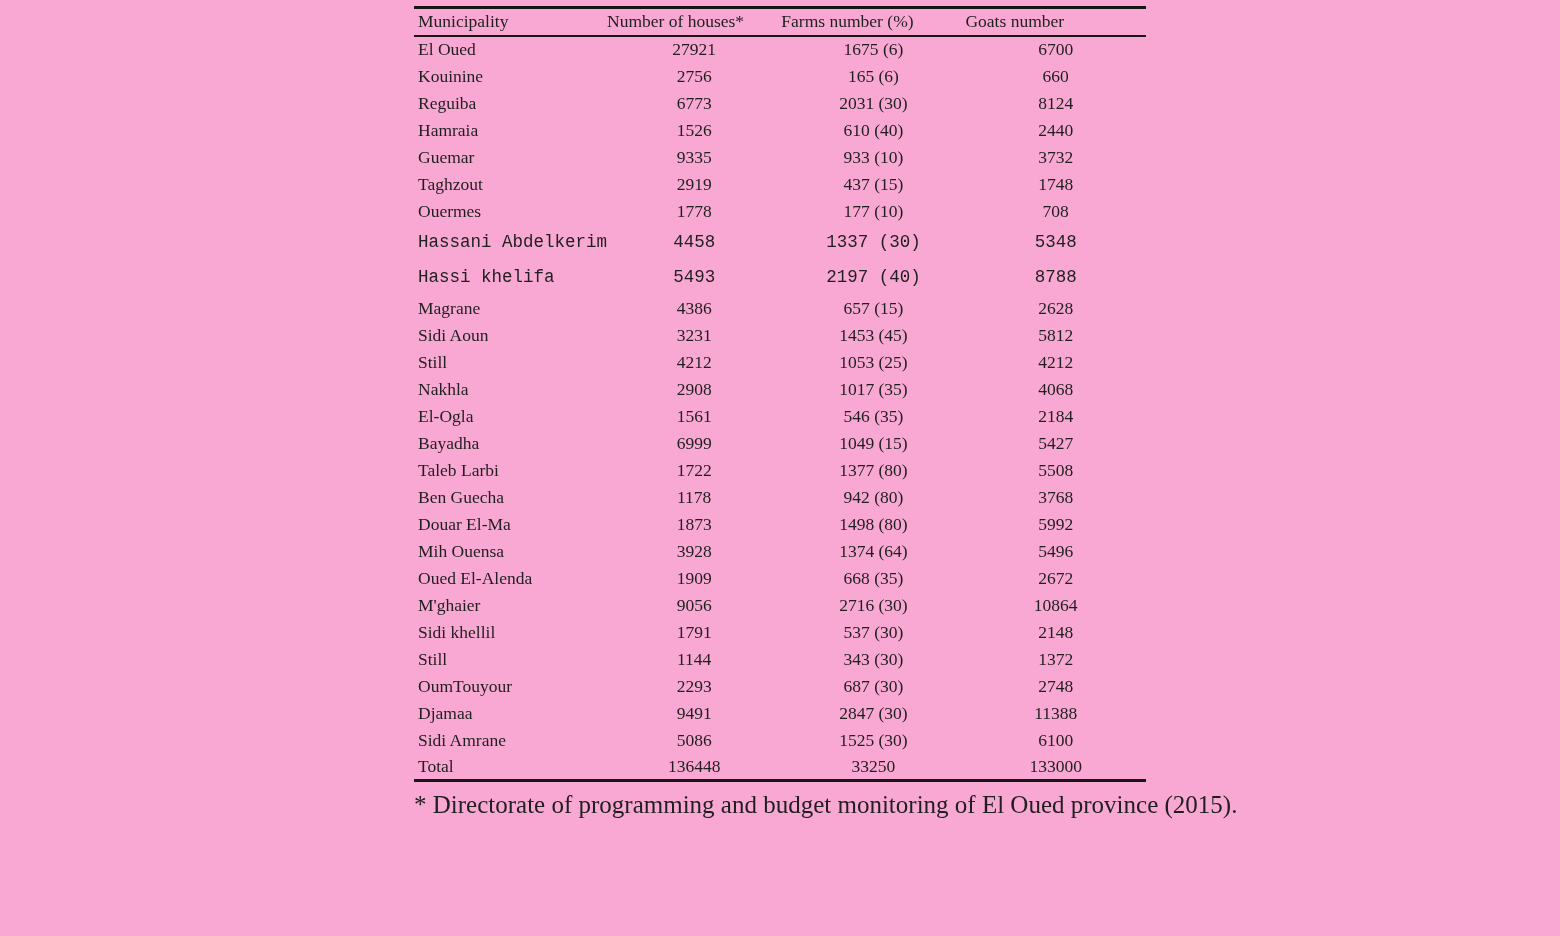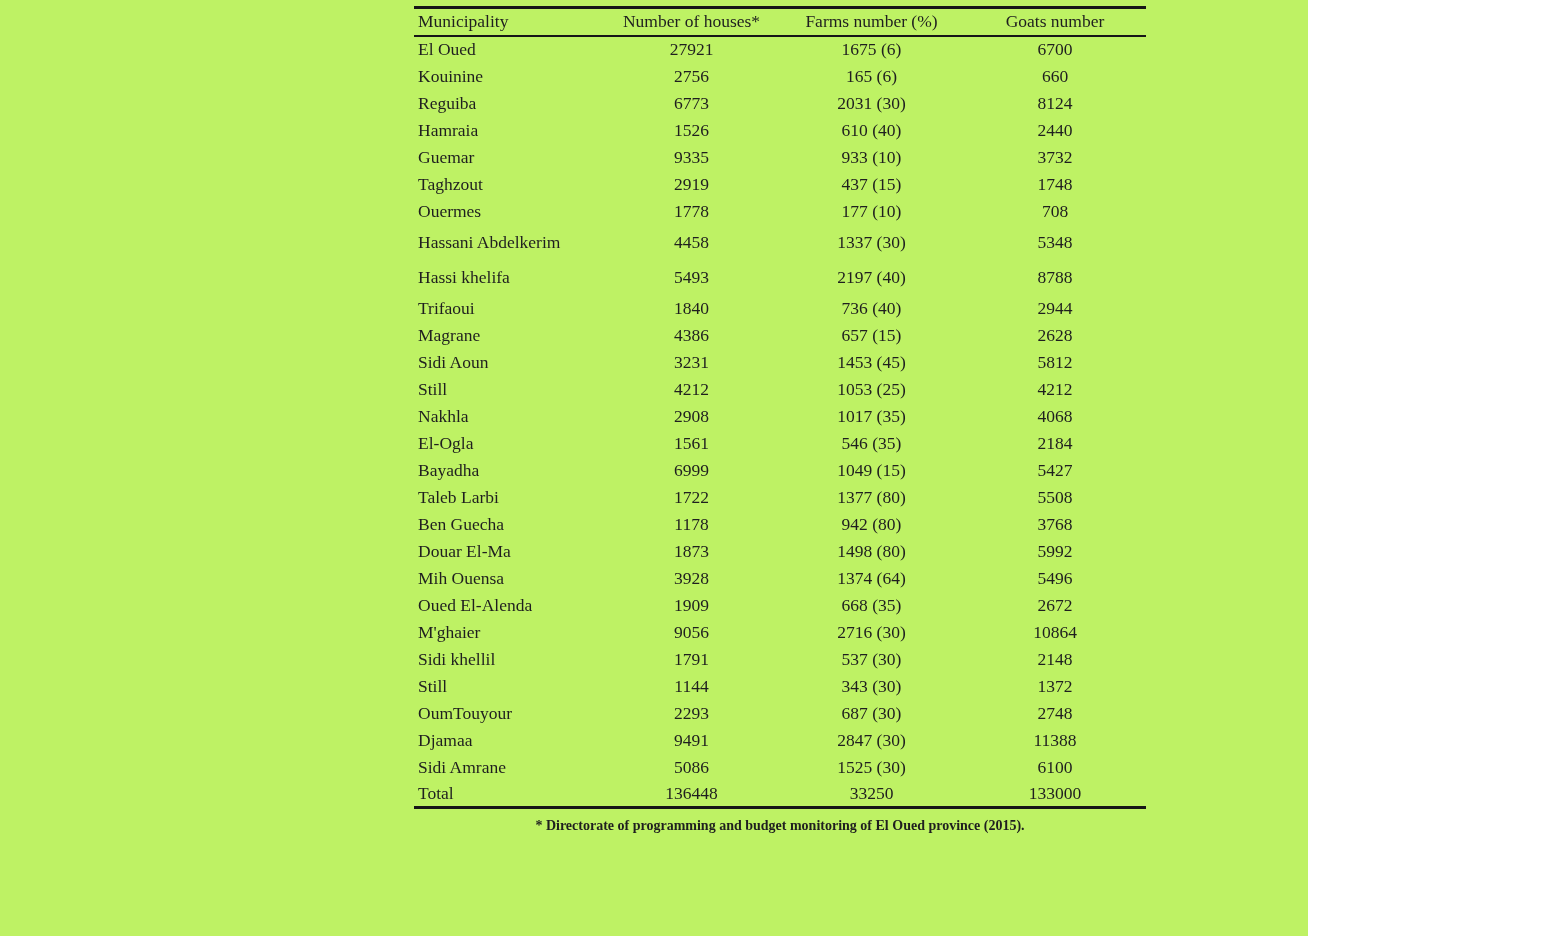--- a/index.html
+++ b/index.html
@@ -5,68 +5,67 @@
   * { margin: 0; padding: 0; box-sizing: border-box; }
   html, body {
     width: 1560px; height: 936px;
     background: #ffffff;
     font-family: "Liberation Serif", "DejaVu Serif", serif;
     color: #1f1f1f;
     overflow: hidden;
   }
   .sheet {
     position: relative;
-    width: 1308px; height: 936px;
-    background: #bef264;
+    width: 1560px; height: 936px;
+    background: #f9a8d4;
   }
   .tbl-wrap {
     position: absolute;
     left: 414px;
     top: 6px;
     width: 732px;
   }
   table.data-table {
     width: 100%;
     border-collapse: collapse;
     font-size: 17.5px;
     border-top: 3px solid #161616;
     border-bottom: 3px solid #161616;
     color: #1f1f1f;
   }
   table.data-table thead th {
     font-weight: normal;
     border-bottom: 2px solid #161616;
     height: 28px;
-    text-align: center;
+    text-align: left;
     vertical-align: middle;
     white-space: nowrap;
   }
   table.data-table td {
     height: 27px;
     text-align: center;
     vertical-align: middle;
     white-space: nowrap;
   }
   table.data-table th:first-child,
   table.data-table td:first-child {
     text-align: left;
     padding-left: 4px;
   }
-  table.data-table tr.tall td { height: 35px; }
+  table.data-table tr.tall td { height: 35px; font-family: Liberation Mono, monospace; }
   .col-municipality { width: 190px; }
   .col-houses { width: 175px; }
   .col-farms { width: 185px; }
   .col-goats { width: 182px; }
   .footnote {
     margin-top: 9px;
     text-align: center;
-    font-size: 14px;
+    font-size: 25px;
     color: #1f1f1f;
     white-space: nowrap;
-    font-weight: bold;
   }
 </style>
 </head>
 <body>
 
 <div class="sheet">
   <div class="tbl-wrap">
     <table class="data-table">
       <colgroup>
         <col class="col-municipality">
@@ -141,26 +140,20 @@
             <td>5348</td>
           </tr>
 
           <tr class="tall">
             <td>Hassi khelifa</td>
             <td>5493</td>
             <td>2197 (40)</td>
             <td>8788</td>
           </tr>
 
-          <tr>
-            <td>Trifaoui</td>
-            <td>1840</td>
-            <td>736 (40)</td>
-            <td>2944</td>
-          </tr>
 
           <tr>
             <td>Magrane</td>
             <td>4386</td>
             <td>657 (15)</td>
             <td>2628</td>
           </tr>
 
           <tr>
             <td>Sidi Aoun</td>

